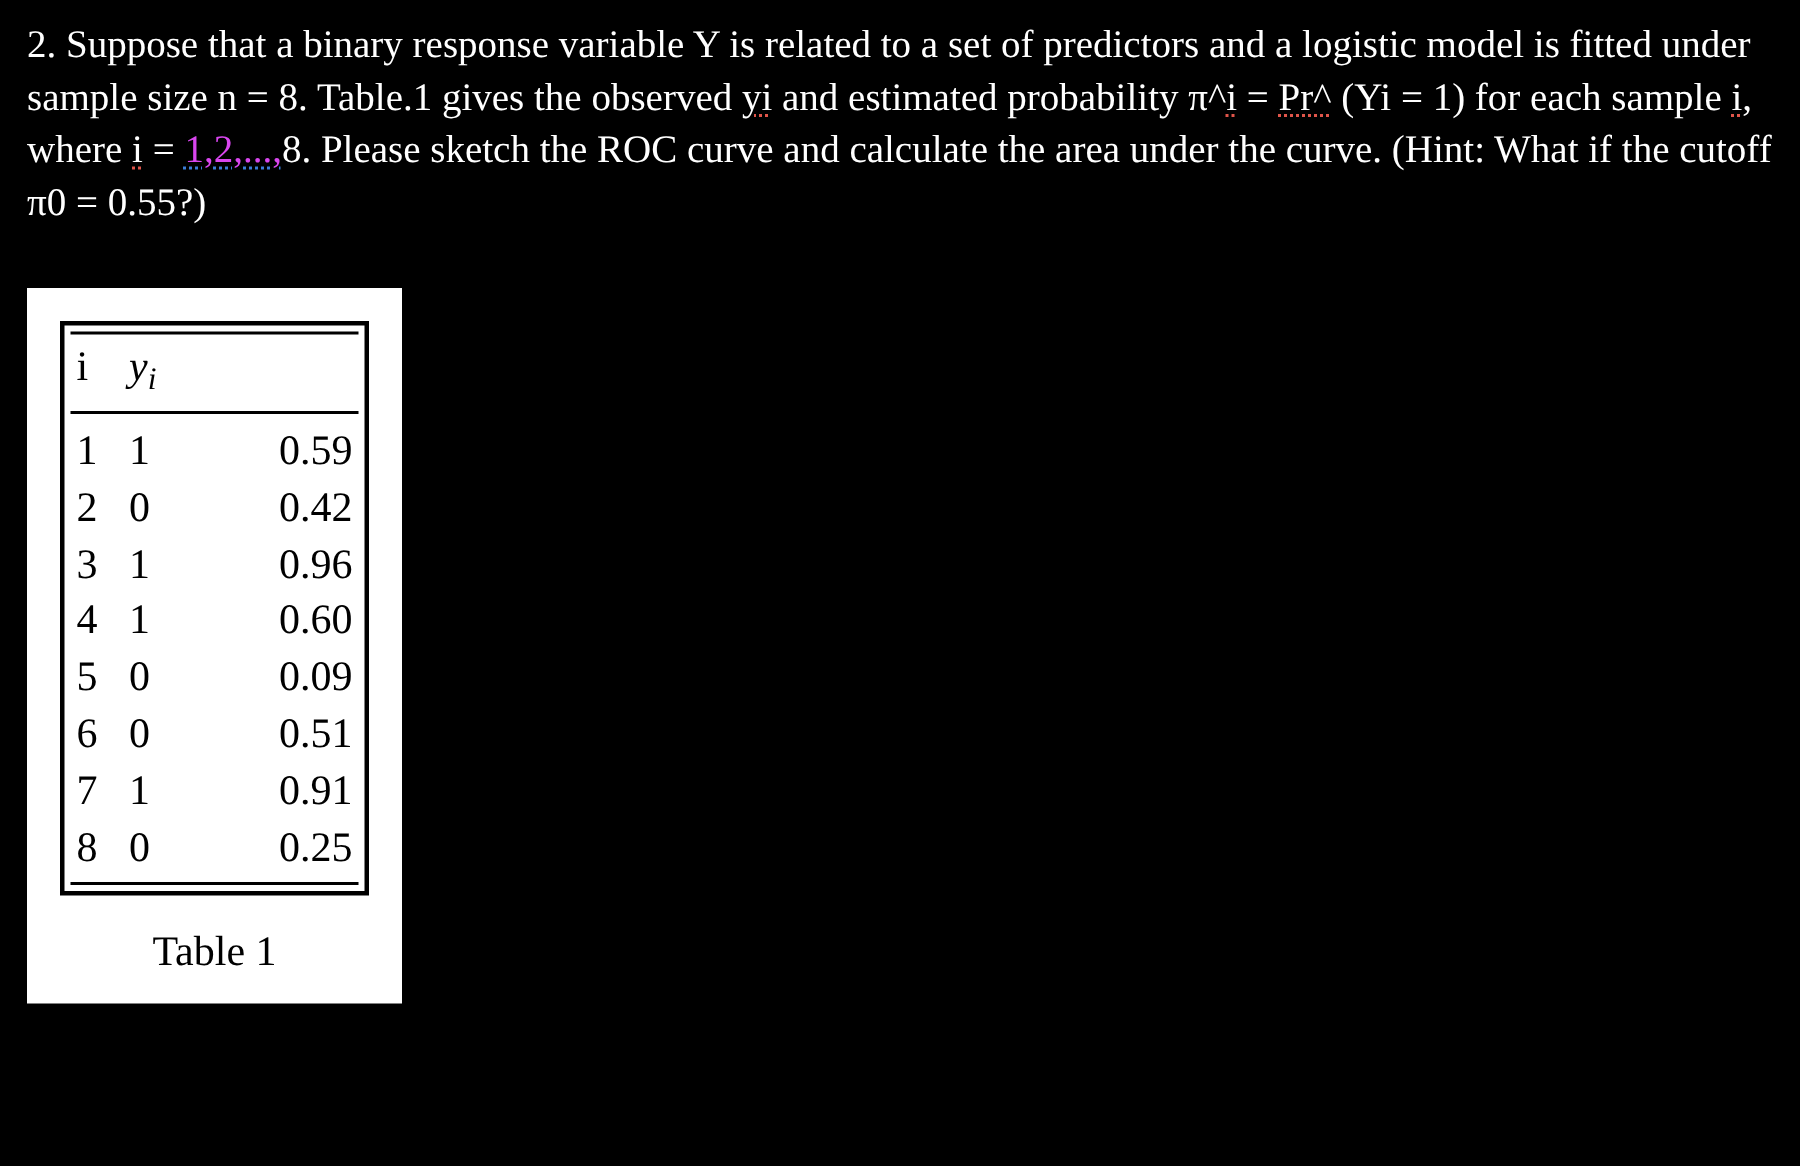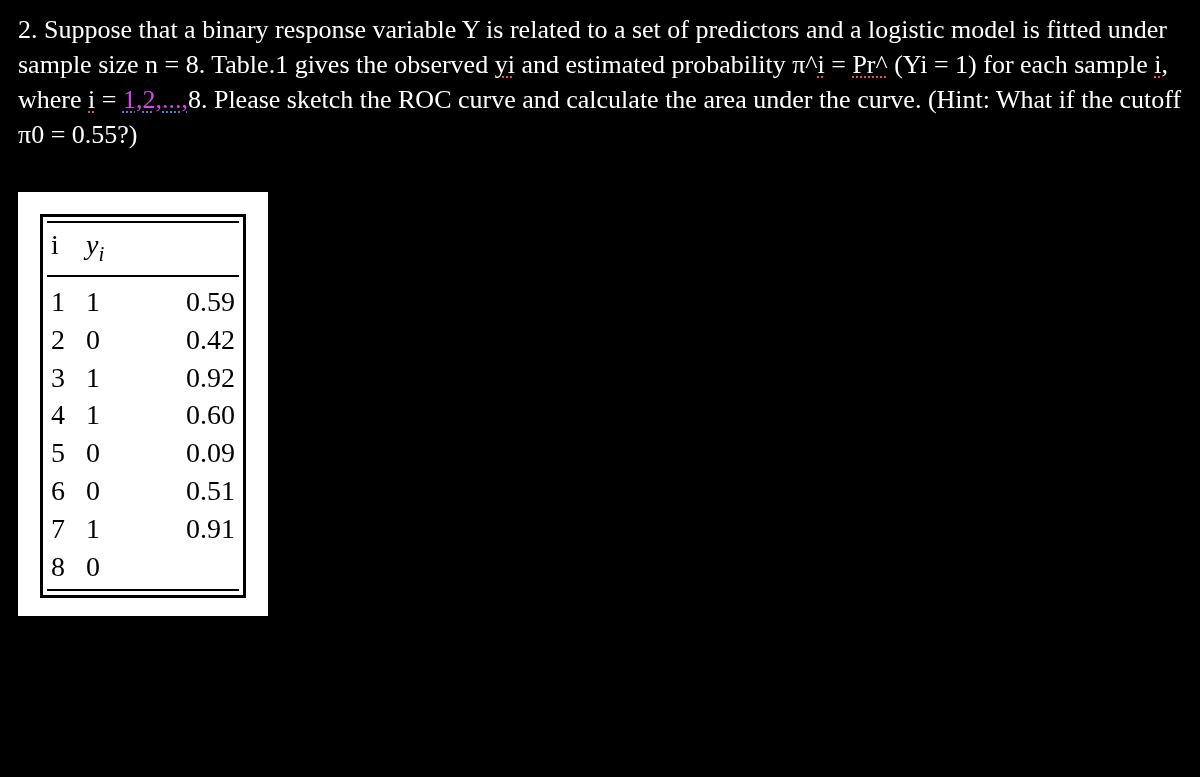--- a/index.html
+++ b/index.html
@@ -132,21 +132,21 @@
           <div class="col-pi">0.59</div>
         </div>
         <div class="data-row">
           <div class="col-i">2</div>
           <div class="col-y">0</div>
           <div class="col-pi">0.42</div>
         </div>
         <div class="data-row">
           <div class="col-i">3</div>
           <div class="col-y">1</div>
-          <div class="col-pi">0.92</div>
+          <div class="col-pi">0.96</div>
         </div>
         <div class="data-row">
           <div class="col-i">4</div>
           <div class="col-y">1</div>
           <div class="col-pi">0.60</div>
         </div>
         <div class="data-row">
           <div class="col-i">5</div>
           <div class="col-y">0</div>
           <div class="col-pi">0.09</div>
@@ -157,17 +157,19 @@
           <div class="col-pi">0.51</div>
         </div>
         <div class="data-row">
           <div class="col-i">7</div>
           <div class="col-y">1</div>
           <div class="col-pi">0.91</div>
         </div>
         <div class="data-row">
           <div class="col-i">8</div>
           <div class="col-y">0</div>
+          <div class="col-pi">0.25</div>
         </div>
       </div>
     </div>
   </div>
+  <div class="caption">Table 1</div>
 </div>
 
 </body></html>

